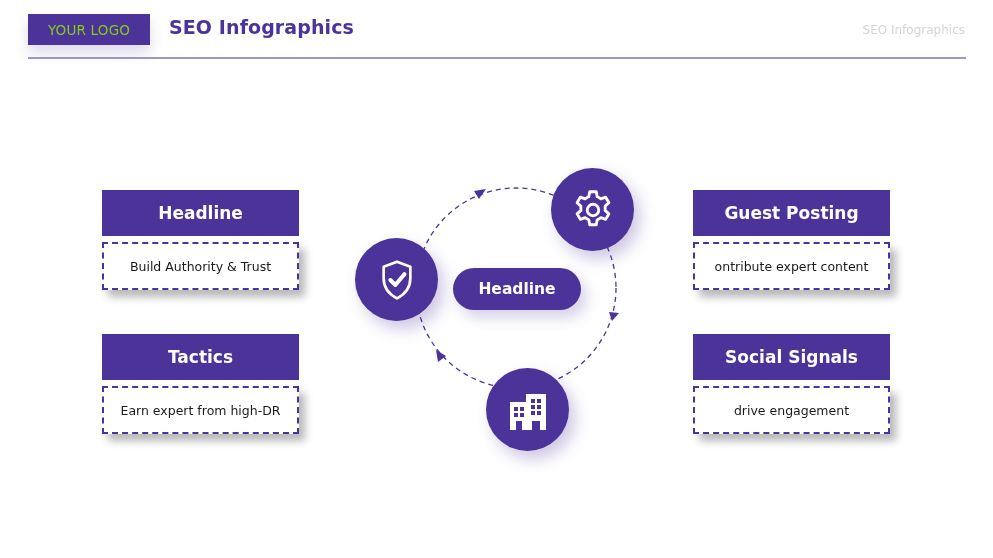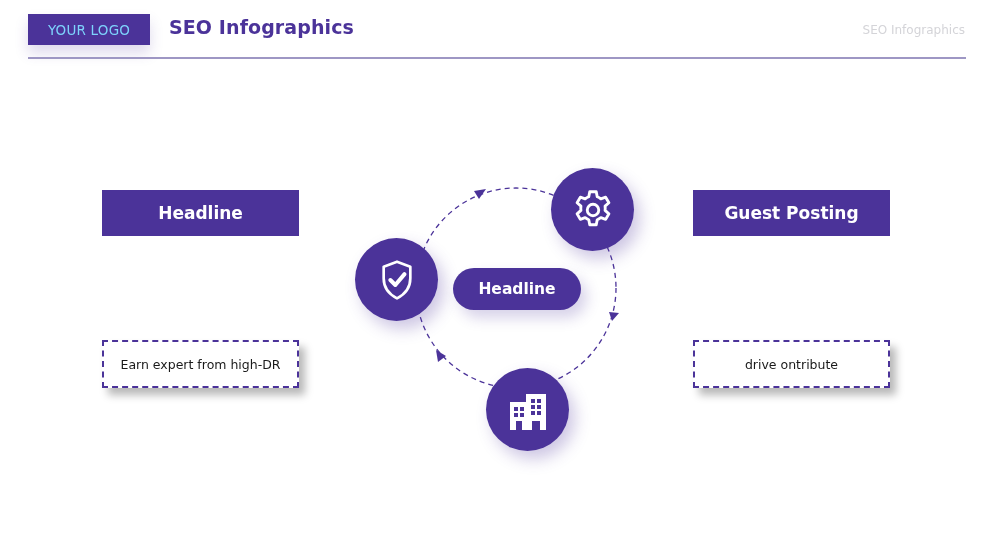--- a/index.html
+++ b/index.html
@@ -1,21 +1,21 @@
 <!DOCTYPE html>
 <html><head>
 <meta charset="utf-8">
 <style>
   * { box-sizing: border-box; margin: 0; padding: 0; }
   html, body { width: 993px; height: 558px; background: #ffffff; overflow: hidden; }
   body { position: relative; font-family: "DejaVu Sans", sans-serif; }
 
   .logo {
     position: absolute; left: 28px; top: 14px; width: 122px; height: 31px;
-    background: #4b3399; color: #7dd3fc; font-size: 13.5px; font-weight: 500;
+    background: #4b3399; color: #84cc16; font-size: 13.5px; font-weight: 500;
     display: flex; align-items: center; justify-content: center;
     box-shadow: 0 8px 14px rgba(75,51,153,0.18); letter-spacing: 0.2px;
   }
   .title {
     position: absolute; left: 169px; top: 16px; font-size: 19px; font-weight: bold;
     color: #4b3399; letter-spacing: 0.1px;
   }
   .title-right {
     position: absolute; right: 28px; top: 23px; font-size: 12px; color: #d4d4d8;
   }
@@ -51,30 +51,34 @@
 </head>
 <body>
 
 <div class="logo">YOUR LOGO</div>
 <div class="title">SEO Infographics</div>
 <div class="title-right">SEO Infographics</div>
 <div class="header-line"></div>
 
 <div class="card" style="left:102px; top:190px;">
   <div class="card-head">Headline</div>
+  <div class="card-body">Build Authority &amp; Trust</div>
 </div>
 <div class="card" style="left:102px; top:334px;">
+  <div class="card-head">Tactics</div>
   <div class="card-body">Earn expert from high-DR</div>
 </div>
 
 <div class="card" style="left:693px; top:190px;text-align:center;">
   <div class="card-head">Guest Posting</div>
+  <div class="card-body">ontribute expert content</div>
 </div>
 <div class="card" style="left:693px; top:334px;">
-  <div class="card-body">drive ontribute</div>
+  <div class="card-head">Social Signals</div>
+  <div class="card-body">drive engagement</div>
 </div>
 
 <svg class="diagram" viewBox="0 0 993 558" width="993" height="558">
   <circle cx="516" cy="288" r="100" fill="none" stroke="#4b3399" stroke-width="1.3" stroke-dasharray="5 4"></circle>
 
   <polygon points="474,191 486,189 479,199" fill="#4b3399"></polygon>
 
   <polygon points="609,312 619,313 612,321" fill="#4b3399"></polygon>
 
   <polygon points="436,350 438,362 446,356" fill="#4b3399"></polygon>

